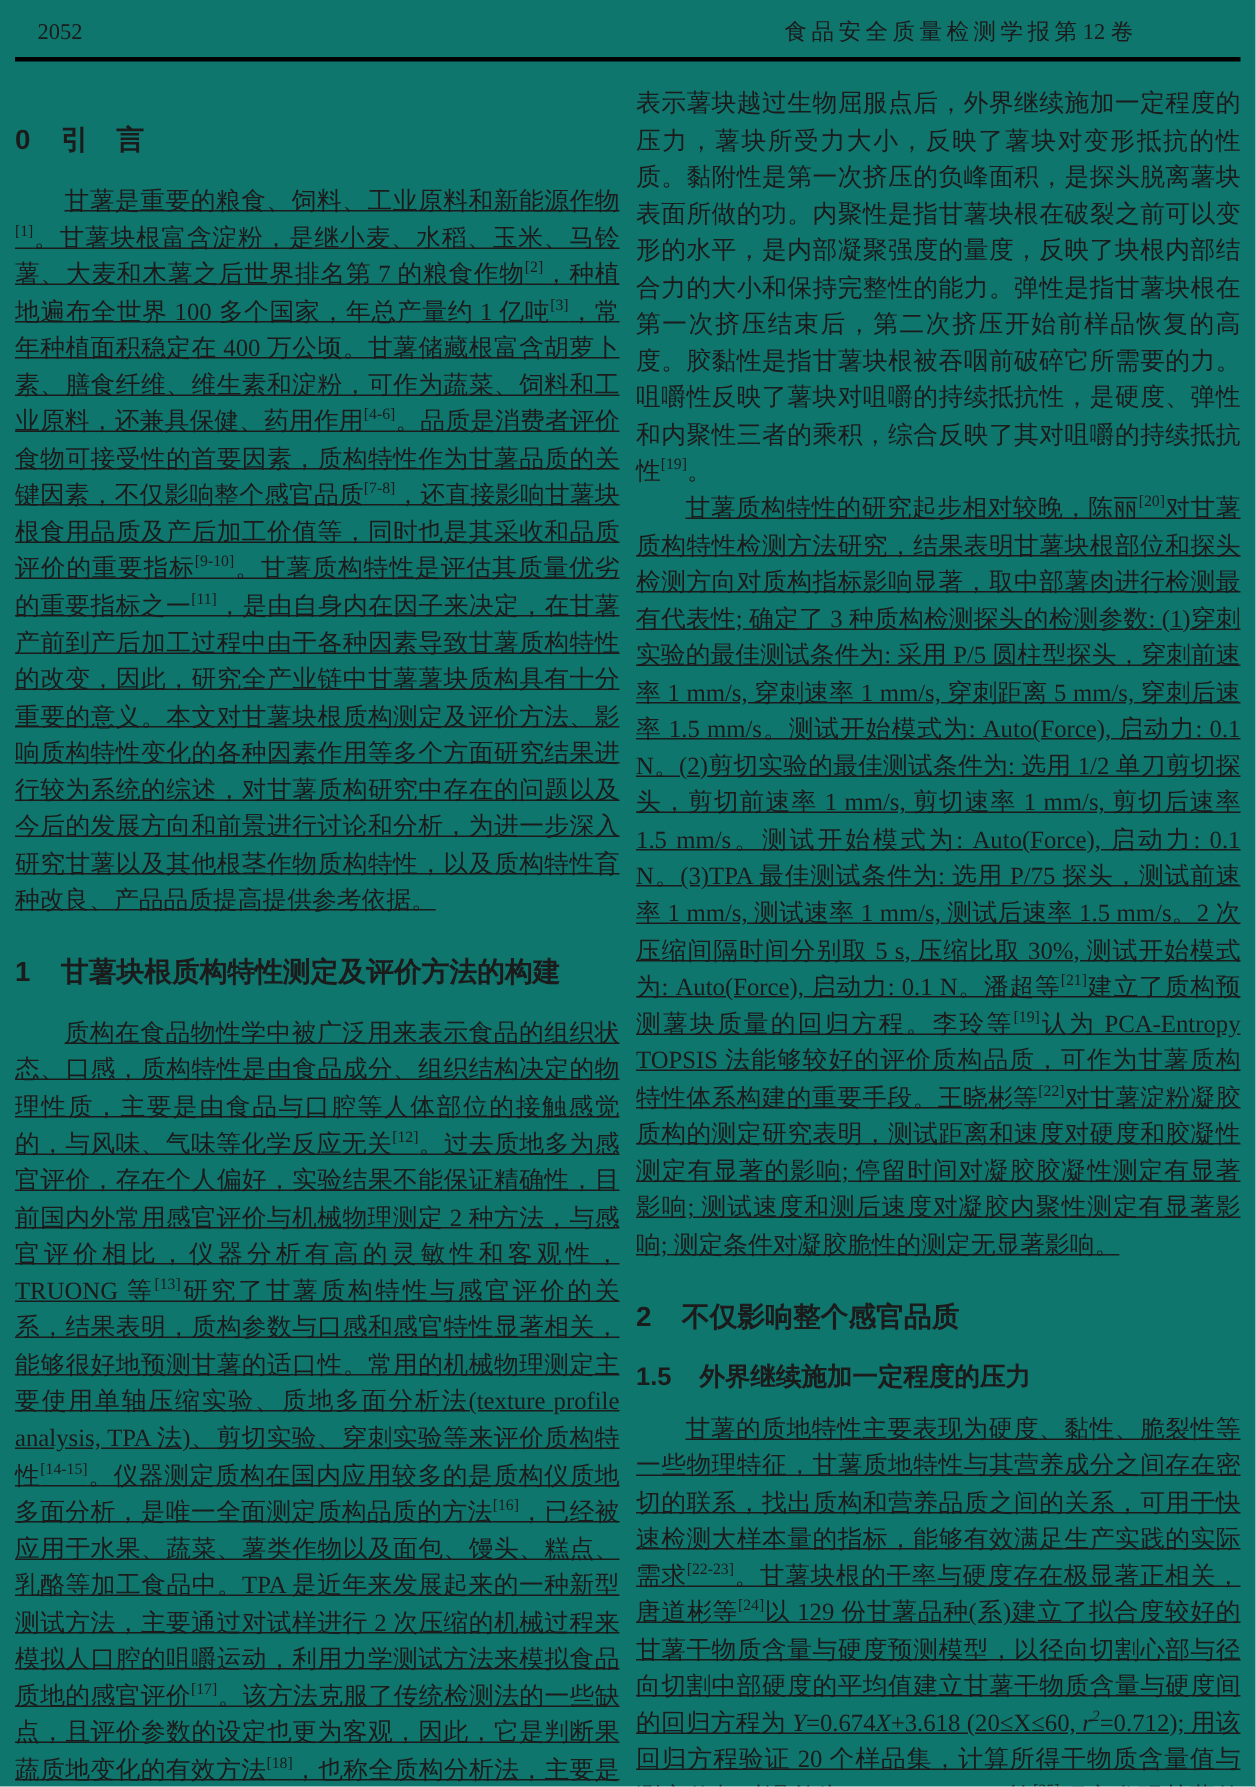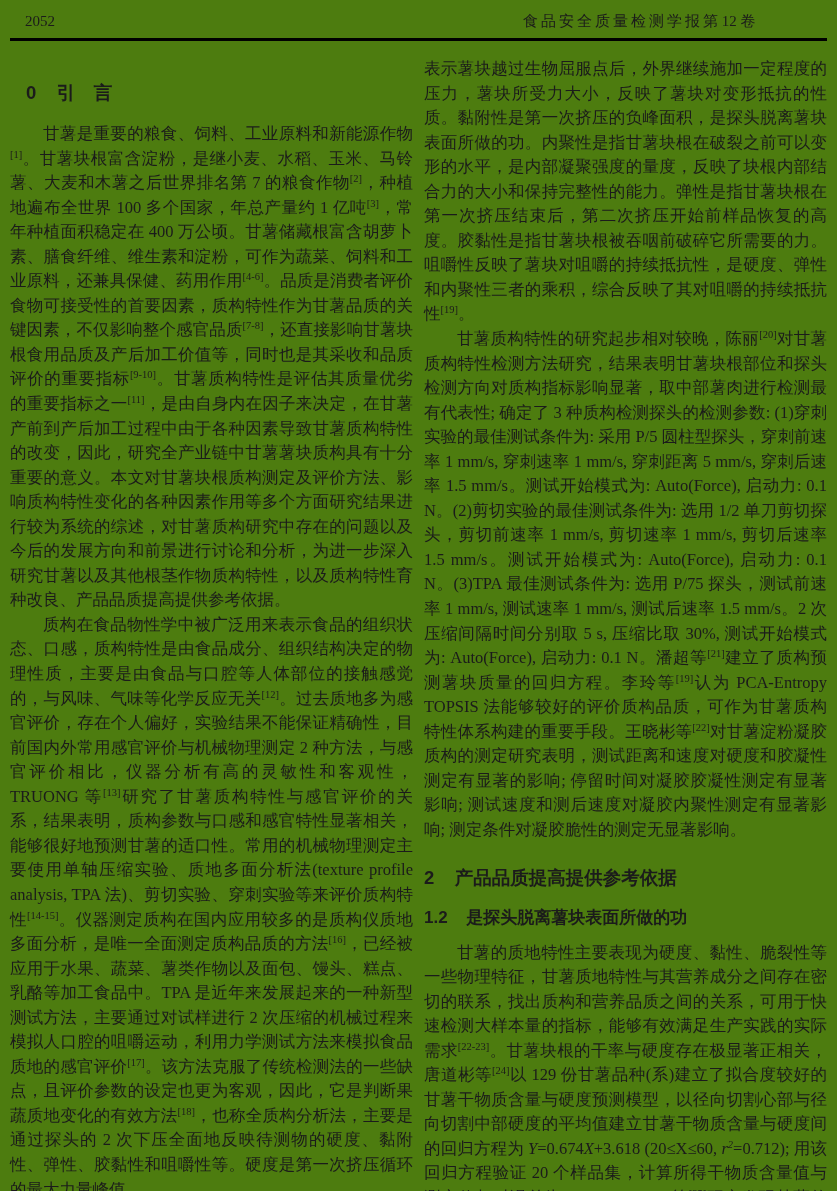--- a/index.html
+++ b/index.html
@@ -1,20 +1,20 @@
 <!DOCTYPE html>
 <html><head>
 <meta charset="utf-8">
 <style>
   html, body { margin: 0; padding: 0; background: #ffffff; }
   .page {
     position: relative;
     width: 837px;
     height: 1191px;
-    background: #4d7c0f;
+    background: #0f766e;
     box-sizing: border-box;
     padding: 10px 10px 0 10px;
     overflow: hidden;
     color: #1b1b1b;
     font-family: "Liberation Serif", serif;
   }
   .header {
     display: flex;
     align-items: baseline;
     font-size: 15px;
@@ -35,21 +35,21 @@
     align-items: flex-start;
   }
   .col {
     flex: 1;
     min-width: 0;
     text-align: justify;
     font-size: 16.5px;
     line-height: 24.55px;
   }
   p { margin: 0; }
-  .indent { text-indent: 2em; }
+  .indent { text-indent: 2em; text-decoration: underline; }
   .sec {
     font-family: "Liberation Sans", sans-serif;
     font-weight: 700;
     font-size: 18.5px;
     line-height: 24px;
     margin: 23px 0 17px 0;
     text-align: left;
   }
   .subsec {
     font-family: "Liberation Sans", sans-serif;
@@ -75,35 +75,38 @@
   <div class="header">
     <span class="pageno">2052</span>
     <span class="jtitle">食品安全质量检测学报</span>
     <span class="vol">第 12 卷</span>
   </div>
   <hr class="rule">
 
   <div class="columns">
 
     <div class="col">
-      <h2 class="sec" style="margin-top:24px;margin-left:16px;">
+      <h2 class="sec" style="margin-top:24px;">
         <span class="num">0</span><span>引　言</span>
       </h2>
       <p class="indent"><span>甘薯是重要的粮食、饲料、工业原料和新能源作物</span><sup>[1]</sup><span>。甘薯块根富含淀粉，是继小麦、水稻、玉米、马铃薯、大麦和木薯之后世界排名第 7 的粮食作物</span><sup>[2]</sup><span>，种植地遍布全世界 100 多个国家，年总产量约 1 亿吨</span><sup>[3]</sup><span>，常年种植面积稳定在 400 万公顷。甘薯储藏根富含胡萝卜素、膳食纤维、维生素和淀粉，可作为蔬菜、饲料和工业原料，还兼具保健、药用作用</span><sup>[4-6]</sup><span>。品质是消费者评价食物可接受性的首要因素，质构特性作为甘薯品质的关键因素，不仅影响整个感官品质</span><sup>[7-8]</sup><span>，还直接影响甘薯块根食用品质及产后加工价值等，同时也是其采收和品质评价的重要指标</span><sup>[9-10]</sup><span>。甘薯质构特性是评估其质量优劣的重要指标之一</span><sup>[11]</sup><span>，是由自身内在因子来决定，在甘薯产前到产后加工过程中由于各种因素导致甘薯质构特性的改变，因此，研究全产业链中甘薯薯块质构具有十分重要的意义。本文对甘薯块根质构测定及评价方法、影响质构特性变化的各种因素作用等多个方面研究结果进行较为系统的综述，对甘薯质构研究中存在的问题以及今后的发展方向和前景进行讨论和分析，为进一步深入研究甘薯以及其他根茎作物质构特性，以及质构特性育种改良、产品品质提高提供参考依据。</span></p>
 
+      <h2 class="sec">
+        <span class="num">1</span><span>甘薯块根质构特性测定及评价方法的构建</span>
+      </h2>
       <p class="indent"><span>质构在食品物性学中被广泛用来表示食品的组织状态、口感，质构特性是由食品成分、组织结构决定的物理性质，主要是由食品与口腔等人体部位的接触感觉的，与风味、气味等化学反应无关</span><sup>[12]</sup><span>。过去质地多为感官评价，存在个人偏好，实验结果不能保证精确性，目前国内外常用感官评价与机械物理测定 2 种方法，与感官评价相比，仪器分析有高的灵敏性和客观性，TRUONG 等</span><sup>[13]</sup><span>研究了甘薯质构特性与感官评价的关系，结果表明，质构参数与口感和感官特性显著相关，能够很好地预测甘薯的适口性。常用的机械物理测定主要使用单轴压缩实验、质地多面分析法(texture profile analysis, TPA 法)、剪切实验、穿刺实验等来评价质构特性</span><sup>[14-15]</sup><span>。仪器测定质构在国内应用较多的是质构仪质地多面分析，是唯一全面测定质构品质的方法</span><sup>[16]</sup><span>，已经被应用于水果、蔬菜、薯类作物以及面包、馒头、糕点、乳酪等加工食品中。TPA 是近年来发展起来的一种新型测试方法，主要通过对试样进行 2 次压缩的机械过程来模拟人口腔的咀嚼运动，利用力学测试方法来模拟食品质地的感官评价</span><sup>[17]</sup><span>。该方法克服了传统检测法的一些缺点，且评价参数的设定也更为客观，因此，它是判断果蔬质地变化的有效方法</span><sup>[18]</sup><span>，也称全质构分析法，主要是通过探头的 2 次下压全面地反映待测物的硬度、黏附性、弹性、胶黏性和咀嚼性等。硬度是第一次挤压循环的最大力量峰值，</span></p>
     </div>
 
     <div class="col">
       <p><span>表示薯块越过生物屈服点后，外界继续施加一定程度的压力，薯块所受力大小，反映了薯块对变形抵抗的性质。黏附性是第一次挤压的负峰面积，是探头脱离薯块表面所做的功。内聚性是指甘薯块根在破裂之前可以变形的水平，是内部凝聚强度的量度，反映了块根内部结合力的大小和保持完整性的能力。弹性是指甘薯块根在第一次挤压结束后，第二次挤压开始前样品恢复的高度。胶黏性是指甘薯块根被吞咽前破碎它所需要的力。咀嚼性反映了薯块对咀嚼的持续抵抗性，是硬度、弹性和内聚性三者的乘积，综合反映了其对咀嚼的持续抵抗性</span><sup>[19]</sup><span>。</span></p>
       <p class="indent"><span>甘薯质构特性的研究起步相对较晚，陈丽</span><sup>[20]</sup><span>对甘薯质构特性检测方法研究，结果表明甘薯块根部位和探头检测方向对质构指标影响显著，取中部薯肉进行检测最有代表性; 确定了 3 种质构检测探头的检测参数: (1)穿刺实验的最佳测试条件为: 采用 P/5 圆柱型探头，穿刺前速率 1 mm/s, 穿刺速率 1 mm/s, 穿刺距离 5 mm/s, 穿刺后速率 1.5 mm/s。测试开始模式为: Auto(Force), 启动力: 0.1 N。(2)剪切实验的最佳测试条件为: 选用 1/2 单刀剪切探头，剪切前速率 1 mm/s, 剪切速率 1 mm/s, 剪切后速率 1.5 mm/s。测试开始模式为: Auto(Force), 启动力: 0.1 N。(3)TPA 最佳测试条件为: 选用 P/75 探头，测试前速率 1 mm/s, 测试速率 1 mm/s, 测试后速率 1.5 mm/s。2 次压缩间隔时间分别取 5 s, 压缩比取 30%, 测试开始模式为: Auto(Force), 启动力: 0.1 N。潘超等</span><sup>[21]</sup><span>建立了质构预测薯块质量的回归方程。李玲等</span><sup>[19]</sup><span>认为 PCA-Entropy TOPSIS 法能够较好的评价质构品质，可作为甘薯质构特性体系构建的重要手段。王晓彬等</span><sup>[22]</sup><span>对甘薯淀粉凝胶质构的测定研究表明，测试距离和速度对硬度和胶凝性测定有显著的影响; 停留时间对凝胶胶凝性测定有显著影响; 测试速度和测后速度对凝胶内聚性测定有显著影响; 测定条件对凝胶脆性的测定无显著影响。</span></p>
 
       <h2 class="sec">
-        <span class="num">2</span><span>产品品质提高提供参考依据</span>
+        <span class="num">2</span><span>不仅影响整个感官品质</span>
       </h2>
       <h3 class="subsec">
-        <span class="num">1.2</span><span>是探头脱离薯块表面所做的功</span>
+        <span class="num">1.5</span><span>外界继续施加一定程度的压力</span>
       </h3>
       <p class="indent"><span>甘薯的质地特性主要表现为硬度、黏性、脆裂性等一些物理特征，甘薯质地特性与其营养成分之间存在密切的联系，找出质构和营养品质之间的关系，可用于快速检测大样本量的指标，能够有效满足生产实践的实际需求</span><sup>[22-23]</sup><span>。甘薯块根的干率与硬度存在极显著正相关，唐道彬等</span><sup>[24]</sup><span>以 129 份甘薯品种(系)建立了拟合度较好的甘薯干物质含量与硬度预测模型，以径向切割心部与径向切割中部硬度的平均值建立甘薯干物质含量与硬度间的回归方程为 </span><span class="it">Y</span><span>=0.674</span><span class="it">X</span><span>+3.618 (20≤X≤60, </span><span class="it">r</span><sup class="it">2</sup><span>=0.712); 用该回归方程验证 20 个样品集，计算所得干物质含量值与测定值相对误差为 0.2%。ANDO 等</span><sup>[25]</sup><span>研究发现甘薯的淀粉含量与质</span></p>
     </div>
 
   </div>
 </div>
 
 </body></html>

